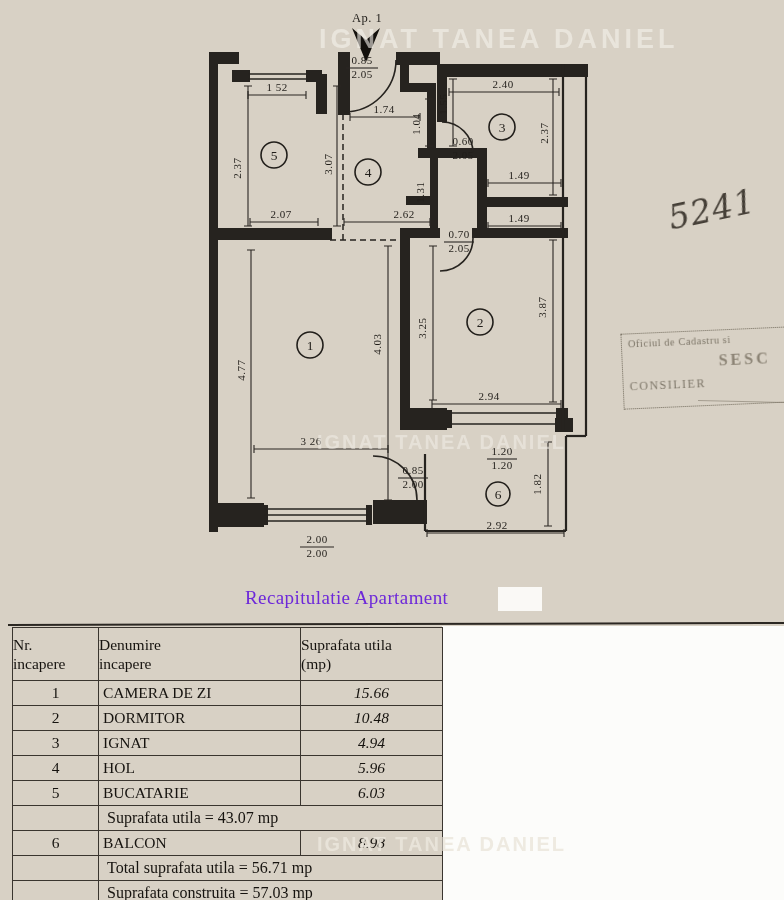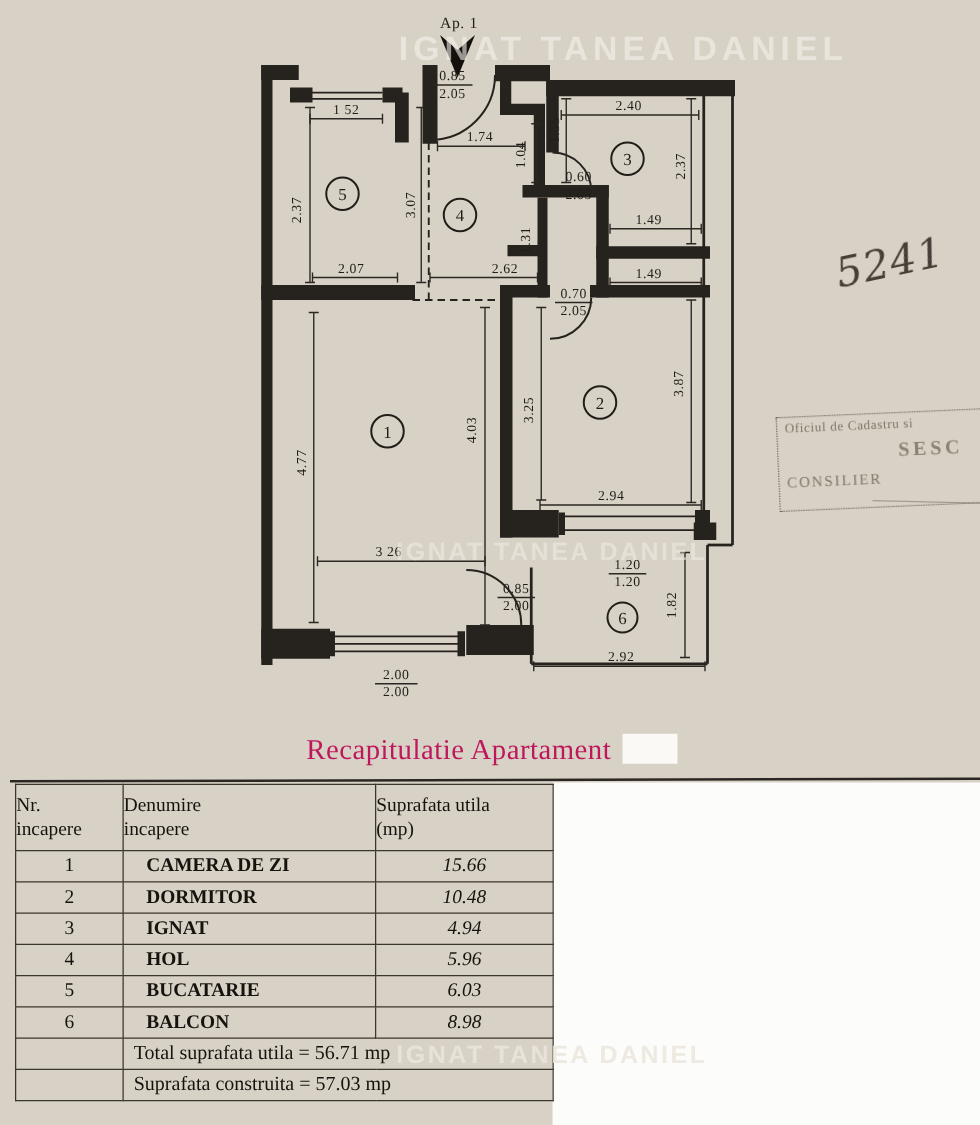--- a/index.html
+++ b/index.html
@@ -28,39 +28,39 @@
   .stamp{position:absolute; left:622px; top:330px; width:170px; height:76px;
       border:1.6px dotted #6e6758; transform:rotate(-2.5deg); padding:4px 6px;
       box-sizing:border-box; filter:blur(.5px); z-index:2;}
   .stamp .s1{font-size:10.5px; color:#6e6759; letter-spacing:.5px; opacity:.85;}
   .stamp .s2{font-size:16px; color:#776f60; letter-spacing:3px; text-align:right;
       margin-top:6px; margin-right:14px; opacity:.8; font-weight:bold;}
   .stamp .s3{font-size:12px; color:#6e6759; letter-spacing:1.5px; margin-top:6px; opacity:.85;}
   .stamp-line{position:absolute; left:698px; top:401px; width:86px; height:0;
       border-top:1.6px solid #7a7264; opacity:.55; transform:rotate(1.2deg); z-index:2;}
   
-  .title{position:absolute; left:245px; top:587px; font-size:23px; color:#be185d;
+  .title{position:absolute; left:245px; top:587px; font-size:19px; color:#6d28d9;
       letter-spacing:.4px; z-index:3;}
   .redact{position:absolute; left:498px; top:587px; width:44px; height:24px;
       background:#faf9f6; z-index:4;}
   
   .whitebox{position:absolute; left:442px; top:626px; width:342px; height:274px;
       background:#fcfcfa; z-index:3;}
   .topline{position:absolute; left:8px; top:623px; width:776px; height:0;
       border-top:2px solid #2b2722; transform:rotate(-.15deg); z-index:5;}
   
   .rectab{position:absolute; left:12px; top:627px; width:430px; z-index:4;
       border-collapse:collapse; table-layout:fixed;
       font-family:"Liberation Serif", serif; color:#16130f;}
   .rectab td{border:1.6px solid #3a352f; padding:0 0 0 0; height:24px;
       font-size:15.5px; overflow:hidden;}
   .rectab .hd{height:52px; font-size:15.5px; text-align:left; vertical-align:middle;
       white-space:pre-line; line-height:1.25;}
   .rectab .c-nr{text-align:center;}
-  .rectab .c-name{padding-left:18px;font-weight:bold;}
+  .rectab .c-name{padding-left:4px;}
   .rectab .c-area{text-align:center;font-style:italic;}
   .rectab .sum{padding-left:8px; font-size:16px;}
 </style>
 </head>
 <body>
 
 <div class="page">
 
   <svg class="plan-svg" width="784" height="900" viewBox="0 0 784 900">
     <g stroke="none" fill="#26231f">
@@ -279,20 +279,24 @@
       <td class="c-nr">4</td>
       <td class="c-name">HOL</td>
       <td class="c-area">5.96</td>
     </tr>
     <tr>
       <td class="c-nr">5</td>
       <td class="c-name">BUCATARIE</td>
       <td class="c-area">6.03</td>
     </tr>
     <tr>
+      <td></td>
+      <td class="sum" colspan="2">Suprafata utila = 43.07 mp</td>
+    </tr>
+    <tr>
       <td class="c-nr">6</td>
       <td class="c-name">BALCON</td>
       <td class="c-area">8.98</td>
     </tr>
     <tr>
       <td></td>
       <td class="sum" colspan="2">Total suprafata utila = 56.71 mp</td>
     </tr>
     <tr>
       <td></td>

